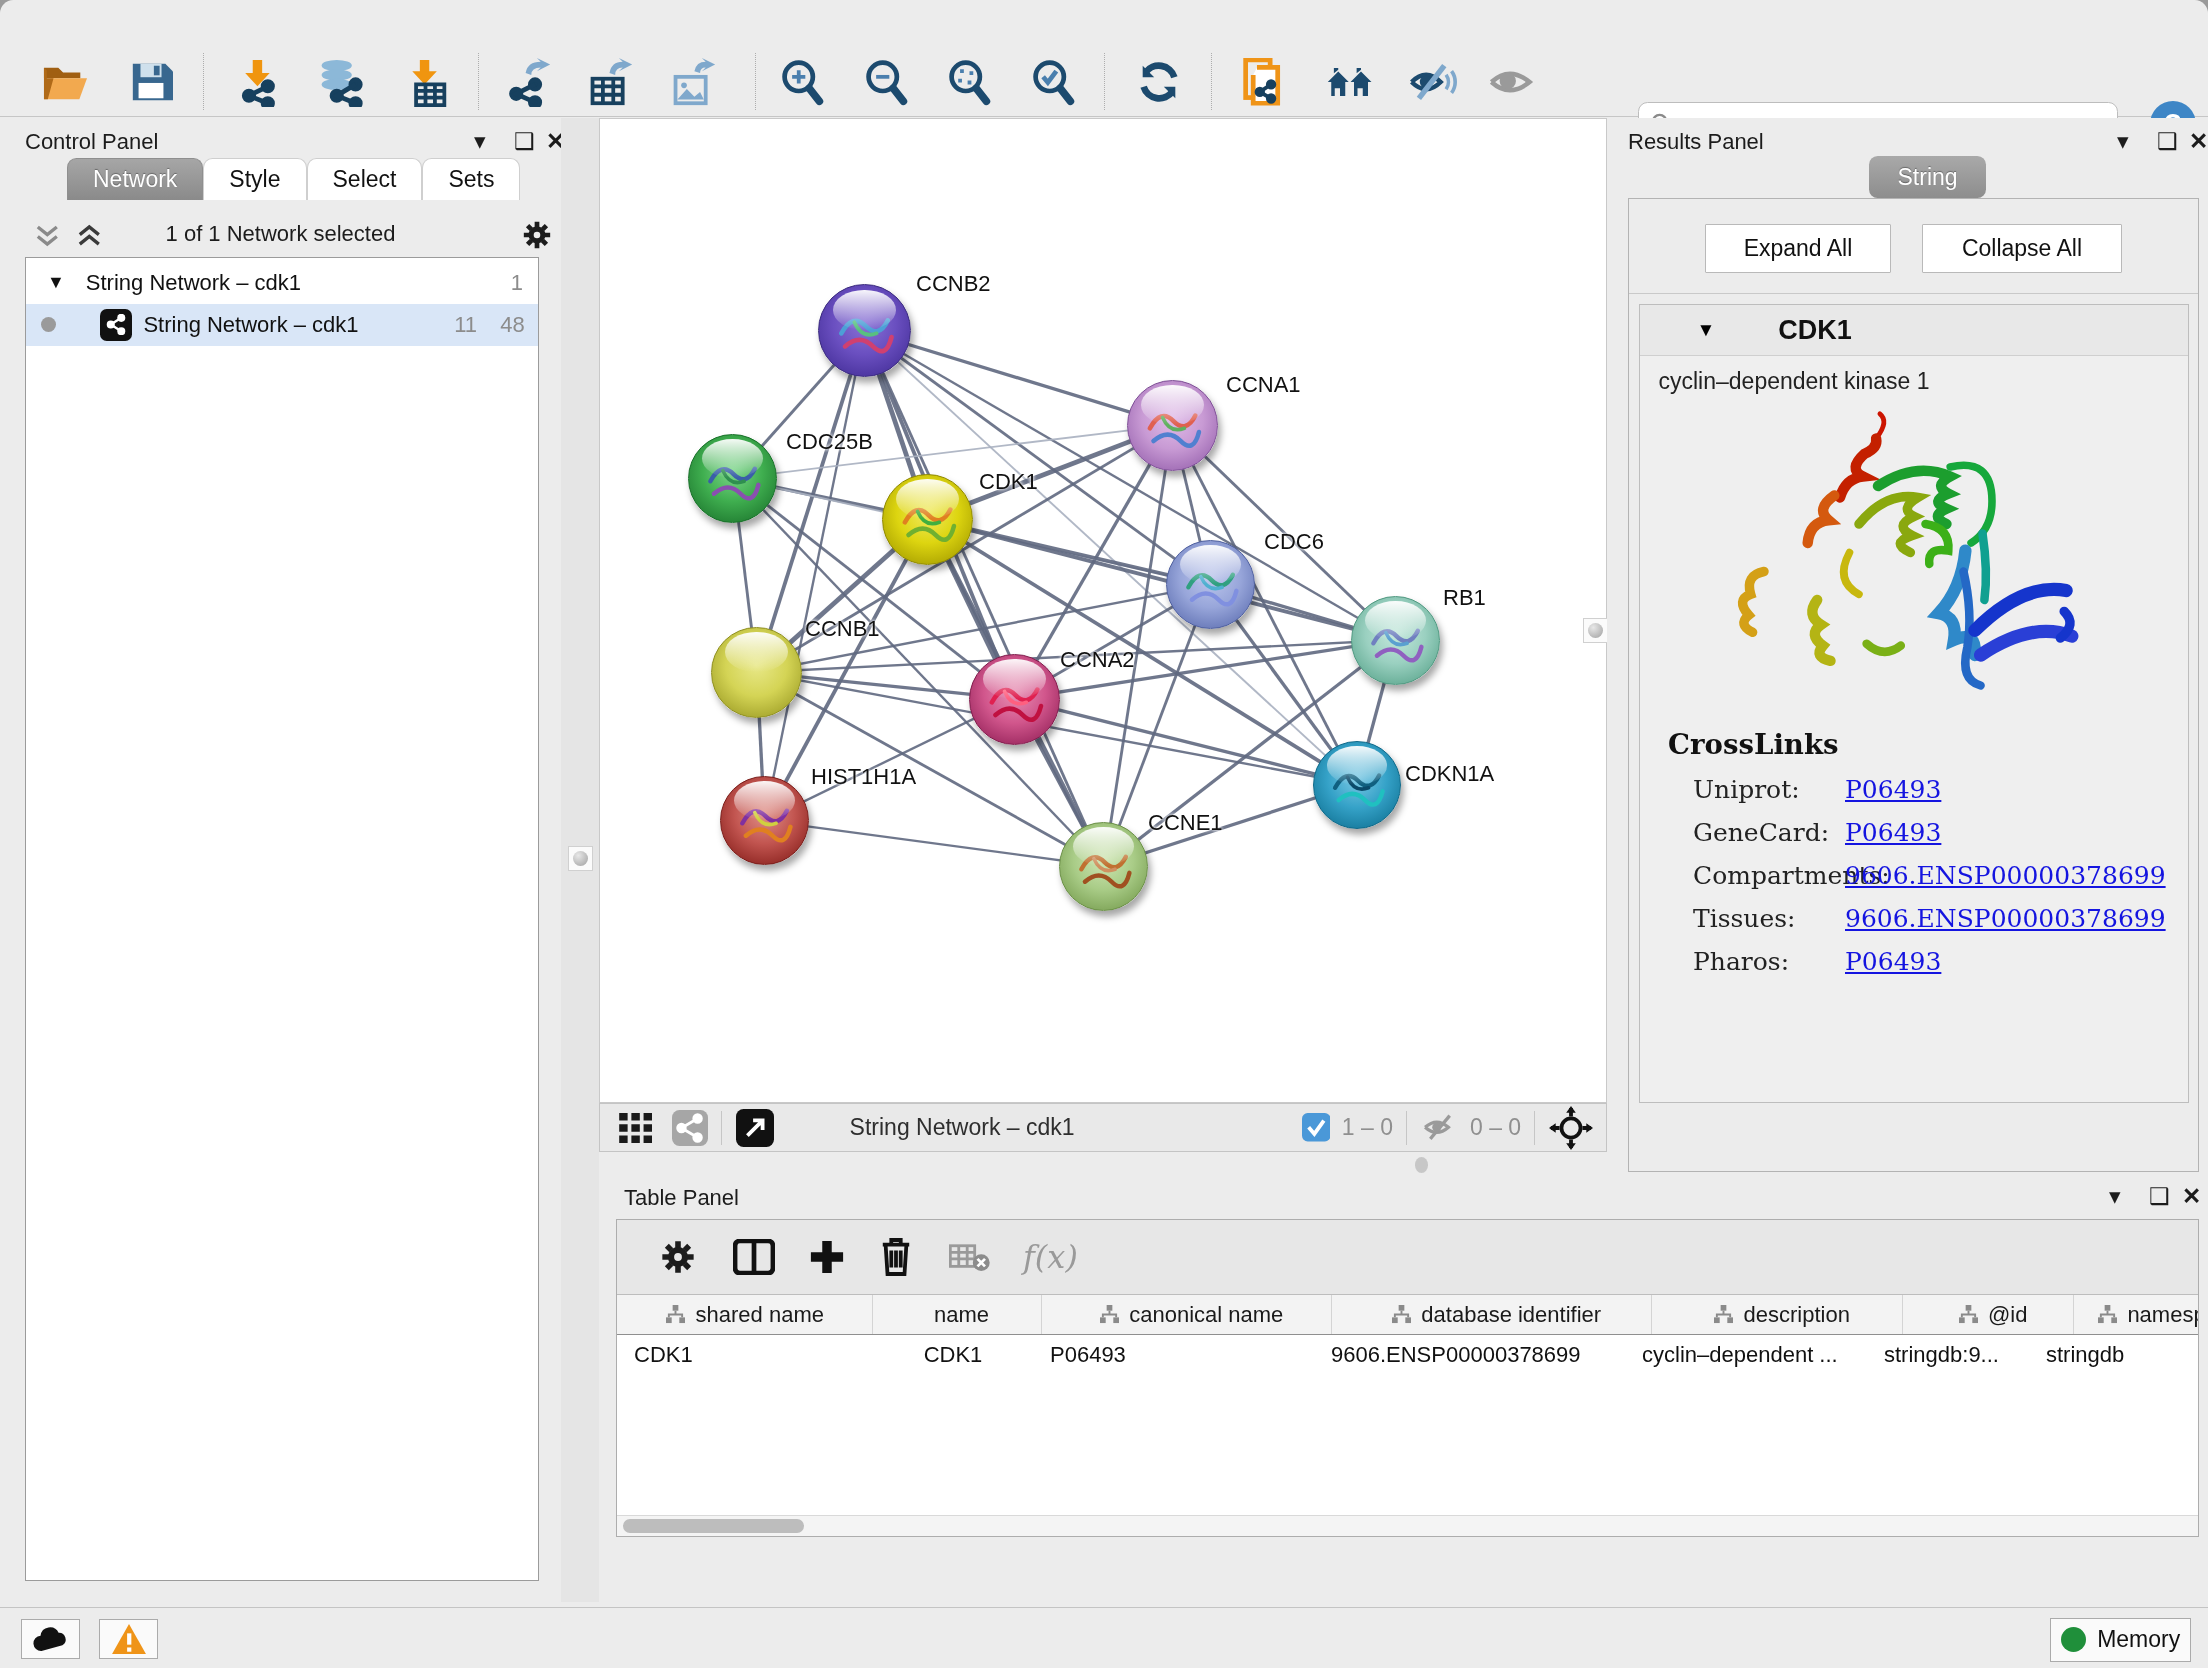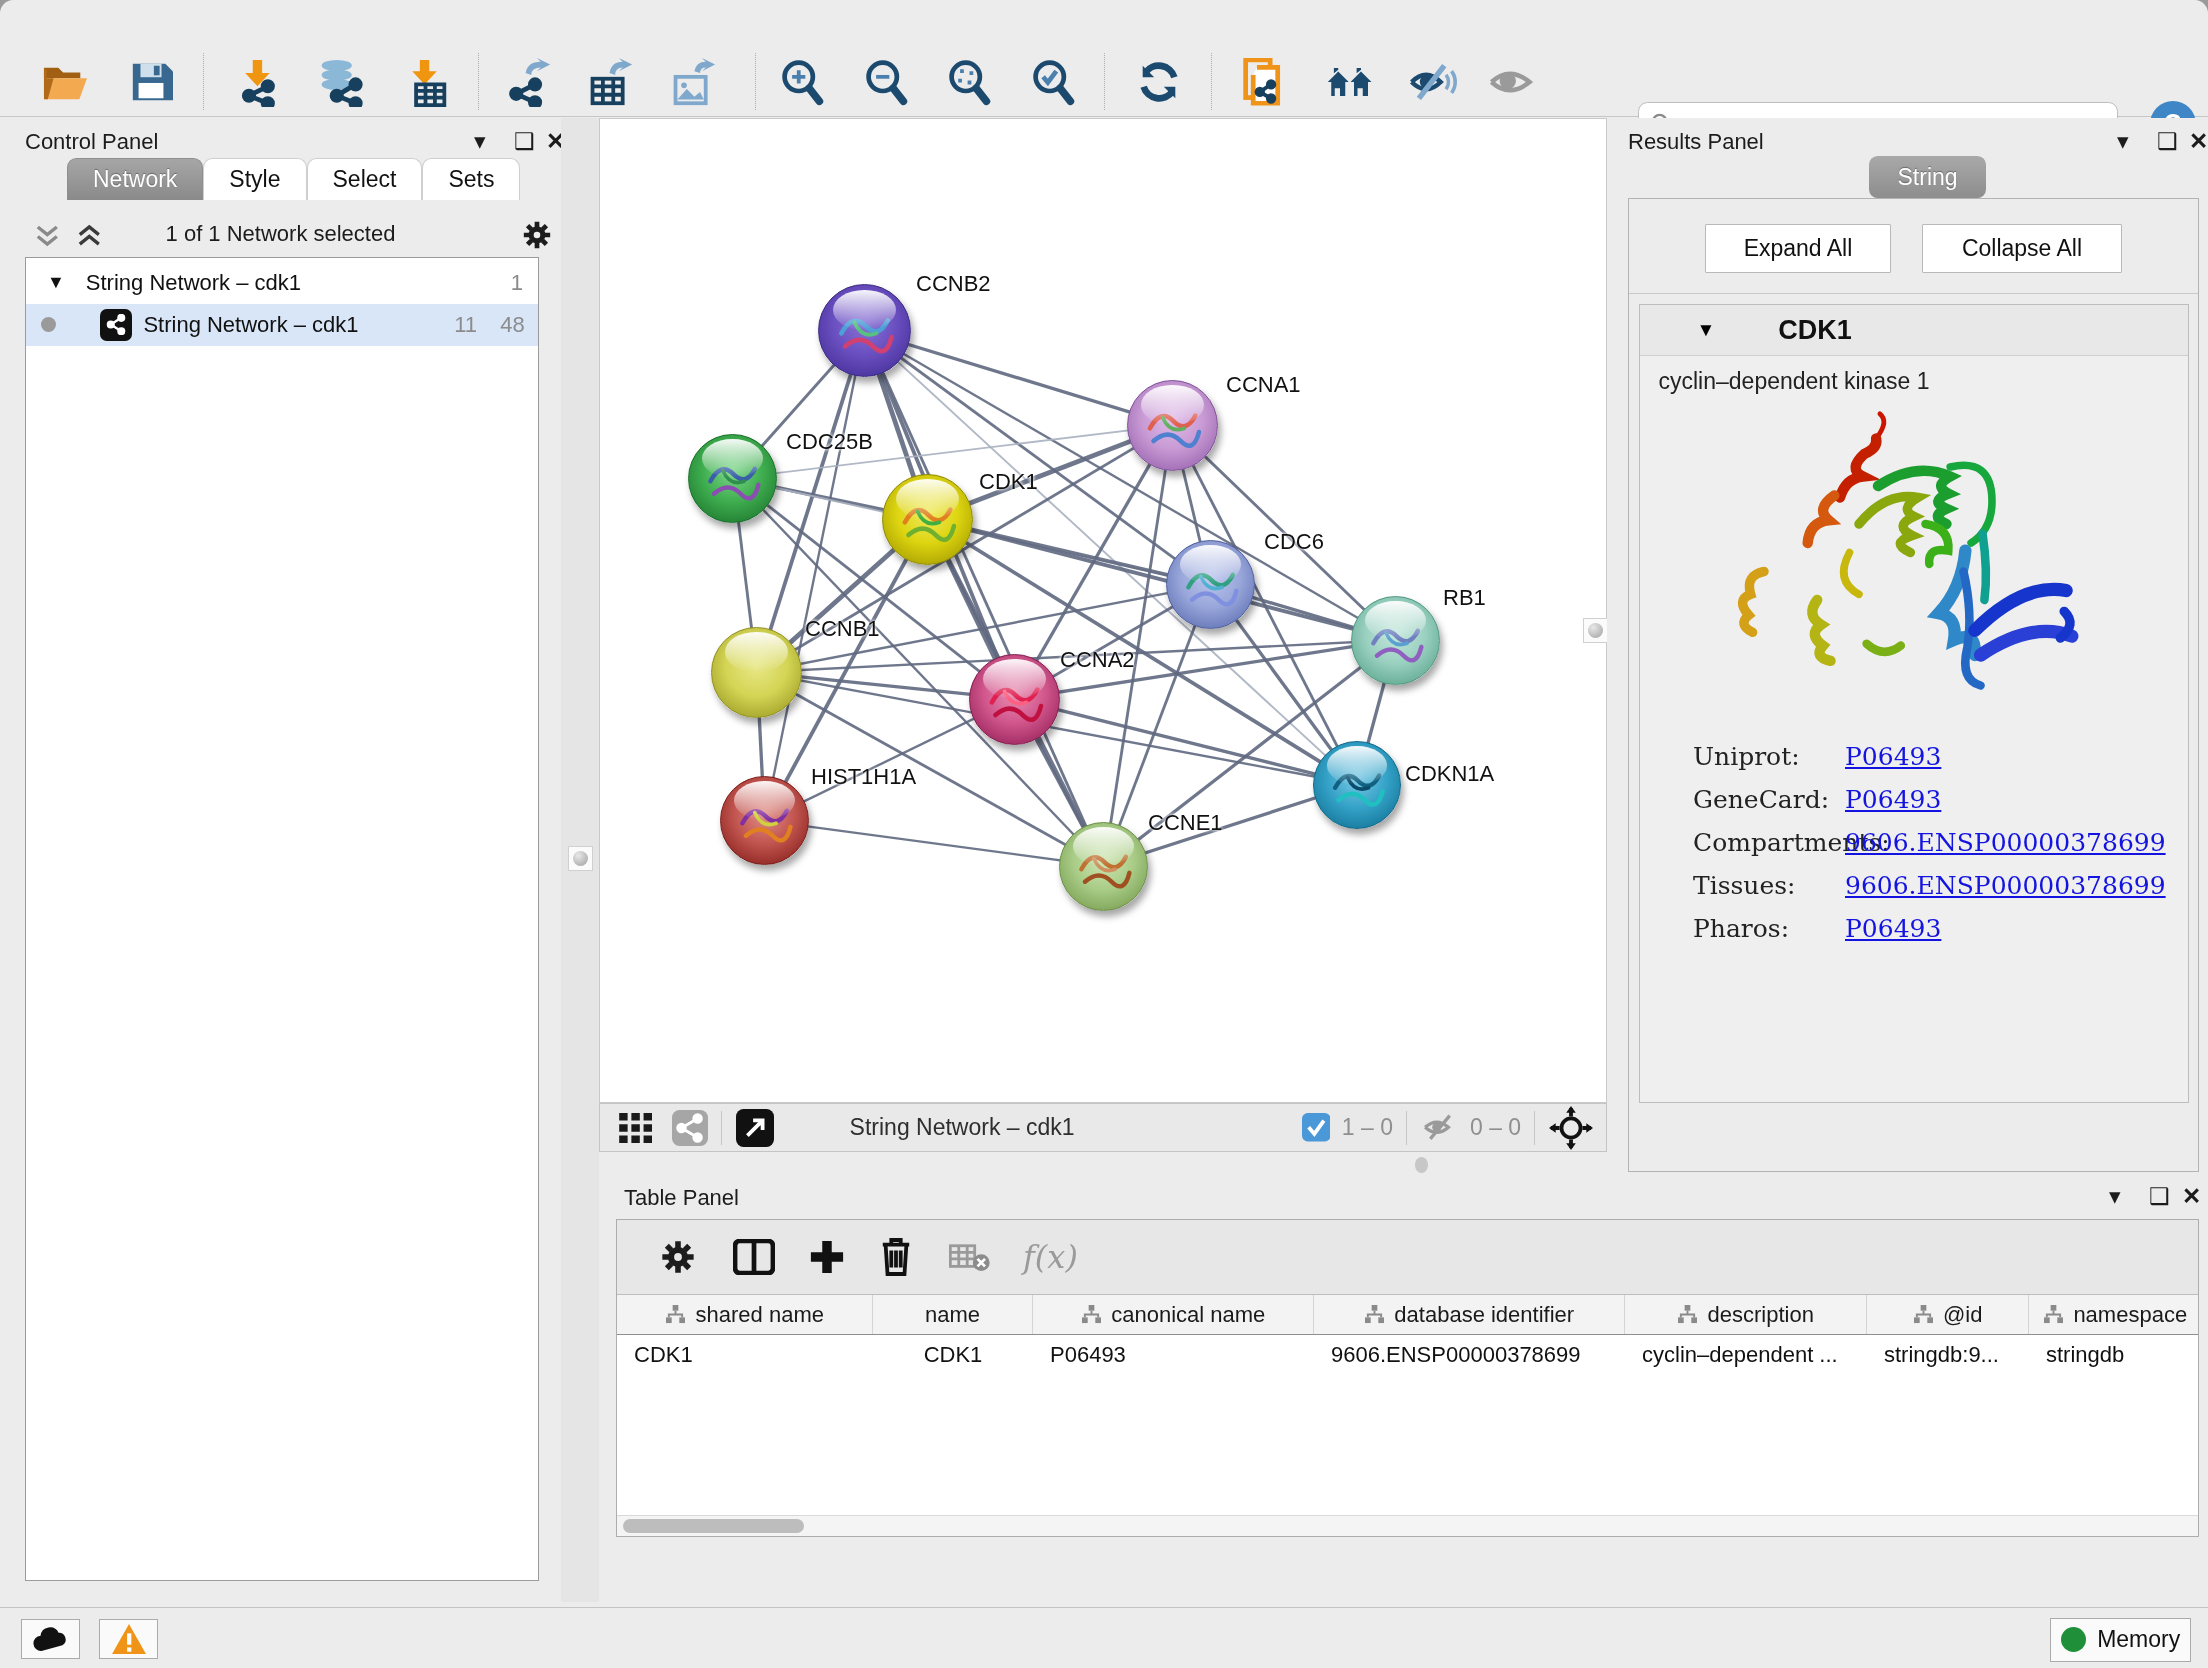--- a/index.html
+++ b/index.html
@@ -102,21 +102,21 @@
 
   
   .table-panel { position:absolute; left:599px; top:1175px; width:1609px; height:427px; background:#ececec; }
   .tp-header { position:absolute; left:25px; top:9.5px; }
   .tp-box { position:absolute; left:17px; top:44px; width:1583px; height:318px;
     border:1px solid #adadad; background:#e7e7e7; }
   .tp-toolbar { position:absolute; left:0; top:0; width:100%; height:74px; display:flex;
     align-items:center; }
   .tp-table { position:absolute; left:0; top:74px; width:1581px; height:221px; background:#ffffff;
     border-top:1px solid #bdbdbd; overflow:hidden; }
-  .thead { display:flex; height:40px; background:#f3f3f3; border-bottom:1.9px solid #8f8f8f; }
+  .thead { display:flex; height:40px; background:#f3f3f3; border-bottom:1.9px solid #8f8f8f;gap:9px; }
   .th { display:flex; align-items:center; justify-content:center; font-size:22px; color:#1a1a1a;
     border-right:1px solid #d4d4d4; gap:9.5px; flex:none; }
   .trow { display:flex; height:40px; }
   .td { font-size:22px; color:#111; display:flex; align-items:center; padding-left:17px; flex:none; }
   .tp-hscroll { position:absolute; left:0; bottom:0; width:1581px; height:21px; background:#f4f4f4;
     border-top:1px solid #d9d9d9; }
   .tp-thumb { position:absolute; left:5.7px; top:2.9px; width:181px; height:14.3px; border-radius:7.6px; background:#bdbdbd; }
   .tp-tabs { position:absolute; left:523px; top:377px; display:flex; border:1px solid #cfcfcf;
     border-radius:9.5px; overflow:hidden; background:#fff; }
   .tp-tab { height:46px; padding:0 28.5px; font-size:23px; display:flex; align-items:center; color:#111; background:#fff;
@@ -638,20 +638,21 @@
             <path d="M210 120 q26 4 24 28 q-22-4 -20 14" stroke="#3cb018" stroke-width="9"></path>
             <path d="M252 148 q-4 40 -28 66 q20 4 16 28 q24-10 22 16" stroke="#2f89c9" stroke-width="13"></path>
             <path d="M250 170 q10 44 4 80 q-8 34 14 40" stroke="#2468c6" stroke-width="9"></path>
             <path d="M270 130 q6 40 2 70" stroke="#10a090" stroke-width="9"></path>
             <path d="M262 232 q50-50 96-42" stroke="#1535cc" stroke-width="14"></path>
             <path d="M268 258 q54-36 96-20" stroke="#2a3fd6" stroke-width="14"></path>
             <path d="M356 212 q14 14 -4 28" stroke="#1535cc" stroke-width="10"></path>
           </g>
         </svg>
         <div class="crosslinks">
+          <div class="cl-title">CrossLinks</div>
           <div id="crosslinks-rows">
               <div class="cl-row">
                 <span class="cl-label">Uniprot:</span>
                 <span class="cl-link">P06493</span>
               </div>
               <div class="cl-row">
                 <span class="cl-label">GeneCard:</span>
                 <span class="cl-link">P06493</span>
               </div>
               <div class="cl-row">

